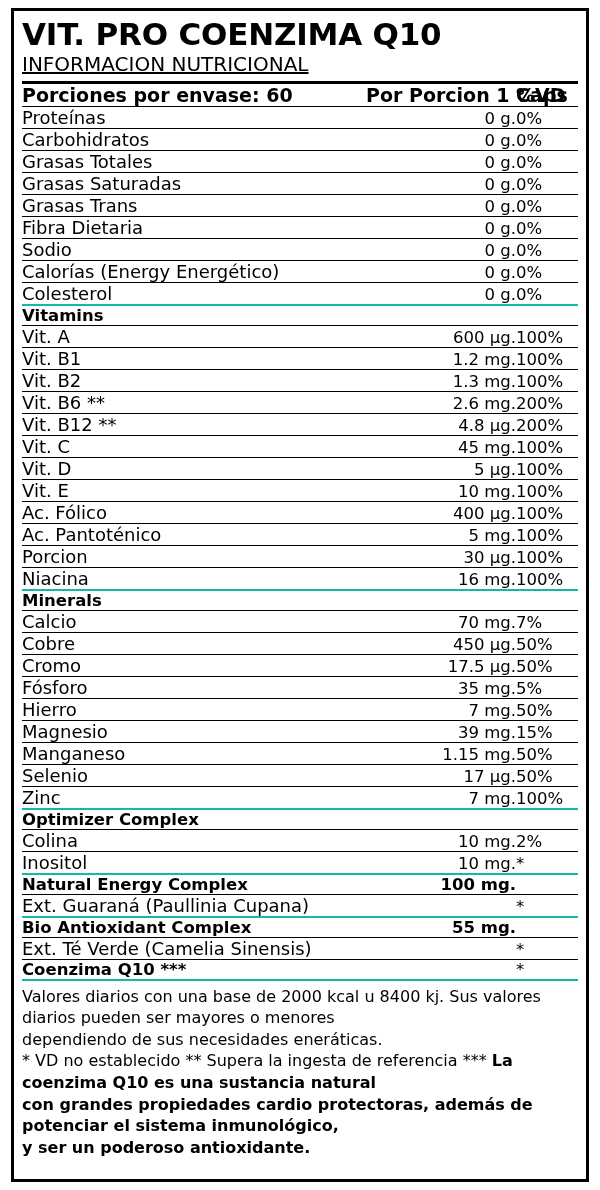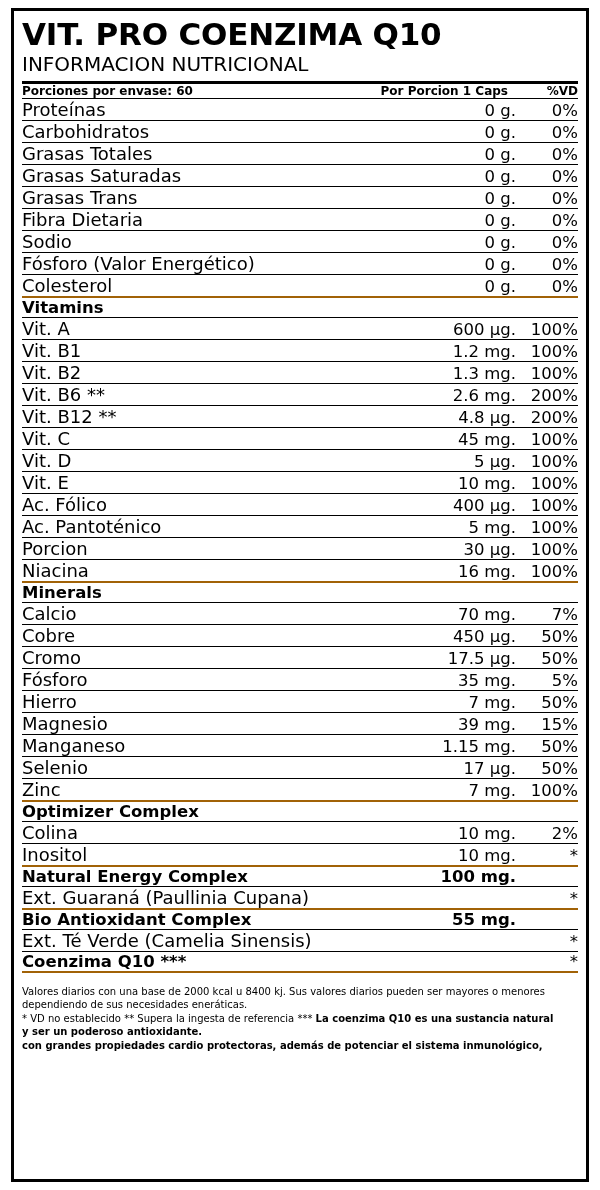--- a/index.html
+++ b/index.html
@@ -41,20 +41,21 @@
     letter-spacing: -0.2px;
     line-height: 1.05;
     white-space: nowrap;
   }
   .subtitle {
     font-size: 20px;
     font-weight: normal;
     line-height: 1.15;
     margin-top: 2px;
     padding-bottom: 3px;
+    text-decoration: underline;
   }
   .rule-thick {
     border-bottom: 3px solid #000000;
     margin-top: 2px;
   }
   table.nt {
     width: 100%;
     border-collapse: collapse;
     table-layout: fixed;
   }
@@ -68,43 +69,43 @@
     white-space: nowrap;
   }
   .r-amt {
     font-size: 16.5px;
     text-align: right;
     padding: 2px 8px 2px 0;
     white-space: nowrap;
   }
   .r-dv {
     font-size: 16.5px;
-    text-align: right;
+    text-align: left;
     padding: 2px 2px 2px 0;
     white-space: nowrap;
     width: 62px;
   }
   .col-amt { width: 150px; }
   .hdr td {
     font-weight: bold;
-    font-size: 12px;
+    font-size: 19px;
     padding: 3px 0 3px 0;
   }
   .hdr .r-amt { padding-right: 8px; }
   .section td {
     font-weight: bold;
     font-size: 16.5px;
     padding: 3px 0 3px 0;
   }
   .brow td { border-bottom: 1px solid #000000; }
-  .heavy-bot td { border-bottom: 2px solid #a16207; }
+  .heavy-bot td { border-bottom: 2px solid #14b8a6; }
   .foot {
-    font-size: 10px;
+    font-size: 16px;
     line-height: 1.35;
-    padding-top: 12px;
+    padding-top: 5px;
   }
   .foot .bold { font-weight: bold; }
   .foot p { margin: 0; }
 </style>
 </head>
 <body>
 
 <div id="label">
   <div class="frame"></div>
   <div class="inner">
@@ -156,21 +157,21 @@
           <td class="r-name">Fibra Dietaria</td>
           <td class="r-amt">0 g.</td>
           <td class="r-dv">0%</td>
         </tr>
         <tr class="brow">
           <td class="r-name">Sodio</td>
           <td class="r-amt">0 g.</td>
           <td class="r-dv">0%</td>
         </tr>
         <tr class="brow">
-          <td class="r-name">Fósforo (Valor Energético)</td>
+          <td class="r-name">Calorías (Energy Energético)</td>
           <td class="r-amt">0 g.</td>
           <td class="r-dv">0%</td>
         </tr>
         <tr class="heavy-bot">
           <td class="r-name">Colesterol</td>
           <td class="r-amt">0 g.</td>
           <td class="r-dv">0%</td>
         </tr>
 
         <tr class="section brow">
@@ -334,18 +335,18 @@
           <td class="r-dv" style="font-weight:normal">*</td>
         </tr>
 
       </tbody>
     </table>
 
     <div class="foot">
       <p>Valores diarios con una base de 2000 kcal u 8400 kj. Sus valores diarios pueden ser mayores o menores</p>
       <p>dependiendo de sus necesidades eneráticas.</p>
       <p><span>* VD no establecido ** Supera la ingesta de referencia *** </span><span class="bold">La coenzima Q10 es una sustancia natural</span></p>
+      <p class="bold">con grandes propiedades cardio protectoras, además de potenciar el sistema inmunológico,</p>
       <p class="bold">y ser un poderoso antioxidante.</p>
-      <p class="bold">con grandes propiedades cardio protectoras, además de potenciar el sistema inmunológico,</p>
     </div>
 
   </div>
 </div>
 
 </body></html>

